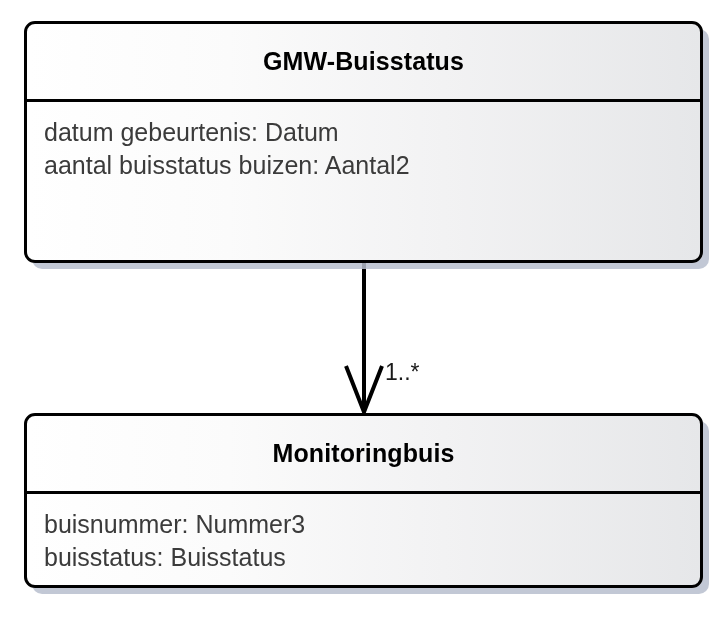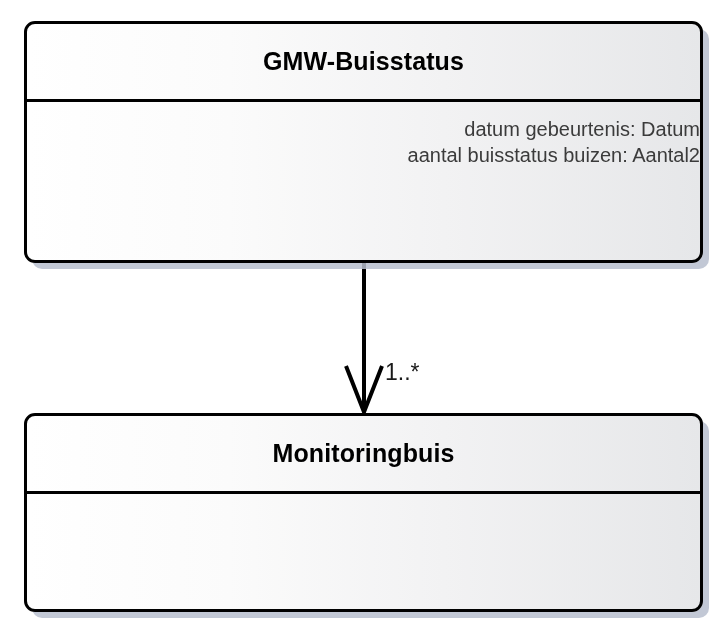--- a/index.html
+++ b/index.html
@@ -71,45 +71,44 @@
     letter-spacing: 0.1px;
   }
 
   .class-attributes {
     padding: 14px 0 10px 17px;
     box-sizing: border-box;
   }
 
   .attr-line {
     font-family: "Liberation Sans", sans-serif;
-    font-size: 20px;
+    font-size: 25px;
     color: #3b3b3b;
     line-height: 1.32;
     white-space: nowrap;
-    text-align: right;
   }
 
   .attr-line.stereotype {
     padding-left: 26px;
     color: #2f2f2f;
   }
 
   
   #class-gmw-buisstatus {
     left: 24px;
     top: 21px;
     width: 679px;
     height: 242px;
   }
 
   #class-monitoringbuis {
     left: 24px;
     top: 413px;
     width: 679px;
-    height: 199px;
+    height: 175px;
   }
 </style>
 </head>
 <body>
 
 <div id="canvas">
 
   <svg id="connector-layer" width="728" height="640" viewBox="0 0 728 640">
 
     <line x1="364" y1="262" x2="364" y2="412" stroke="#000000" stroke-width="4"></line>
@@ -126,15 +125,19 @@
     <div class="class-attributes">
       <div class="attr-line">datum gebeurtenis: Datum</div>
       <div class="attr-line">aantal buisstatus buizen: Aantal2</div>
     </div>
   </div>
 
   <div class="uml-class" id="class-monitoringbuis">
     <div class="class-header">
       <div class="class-name">Monitoringbuis</div>
     </div>
+    <div class="class-attributes">
+      <div class="attr-line">buisnummer: Nummer3</div>
+      <div class="attr-line">buisstatus: Buisstatus</div>
+    </div>
   </div>
 
 </div>
 
 </body></html>

